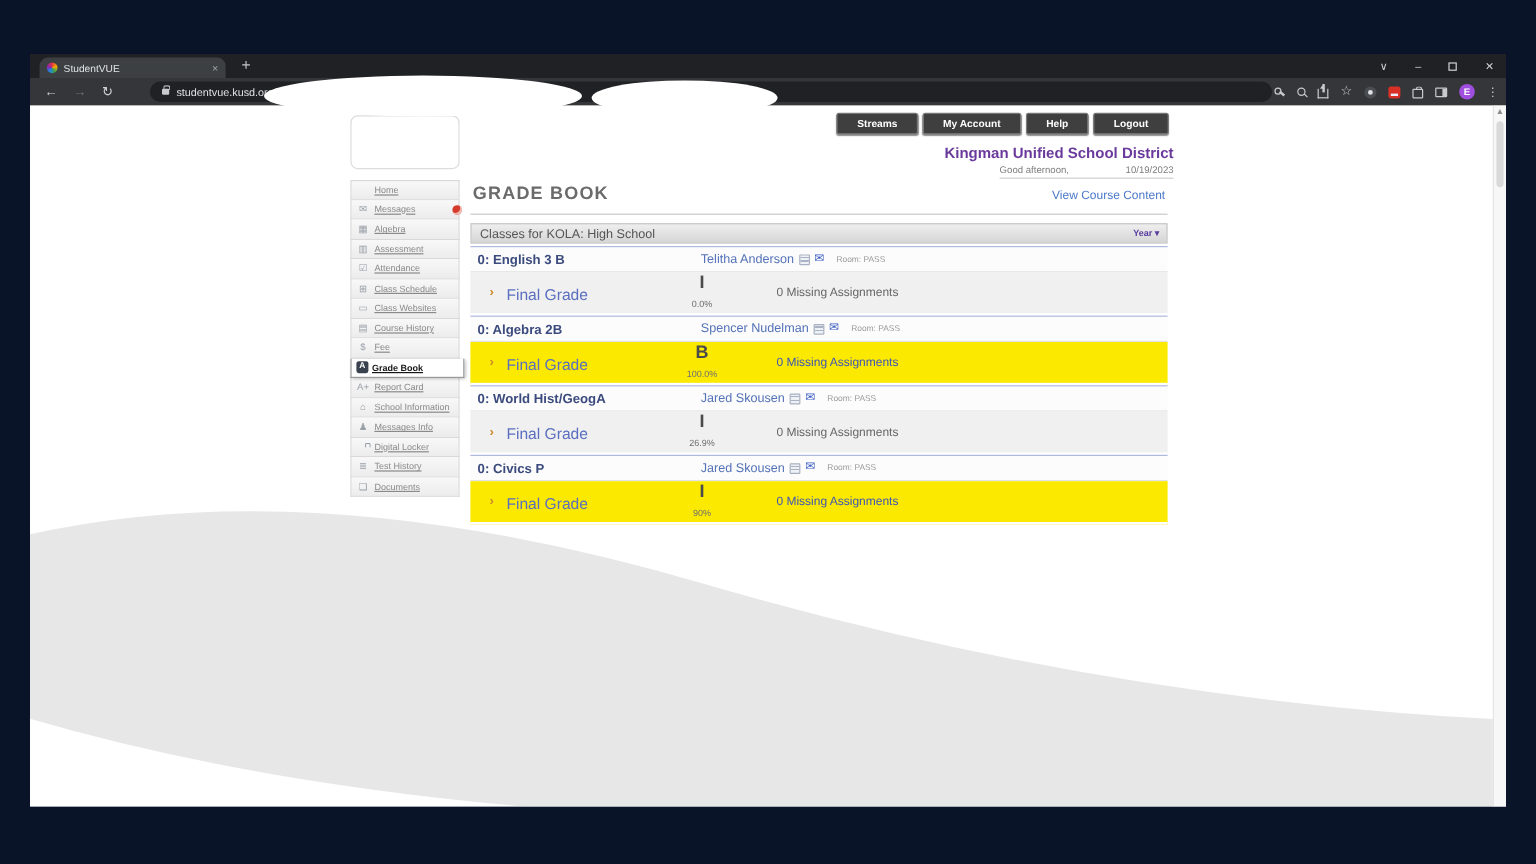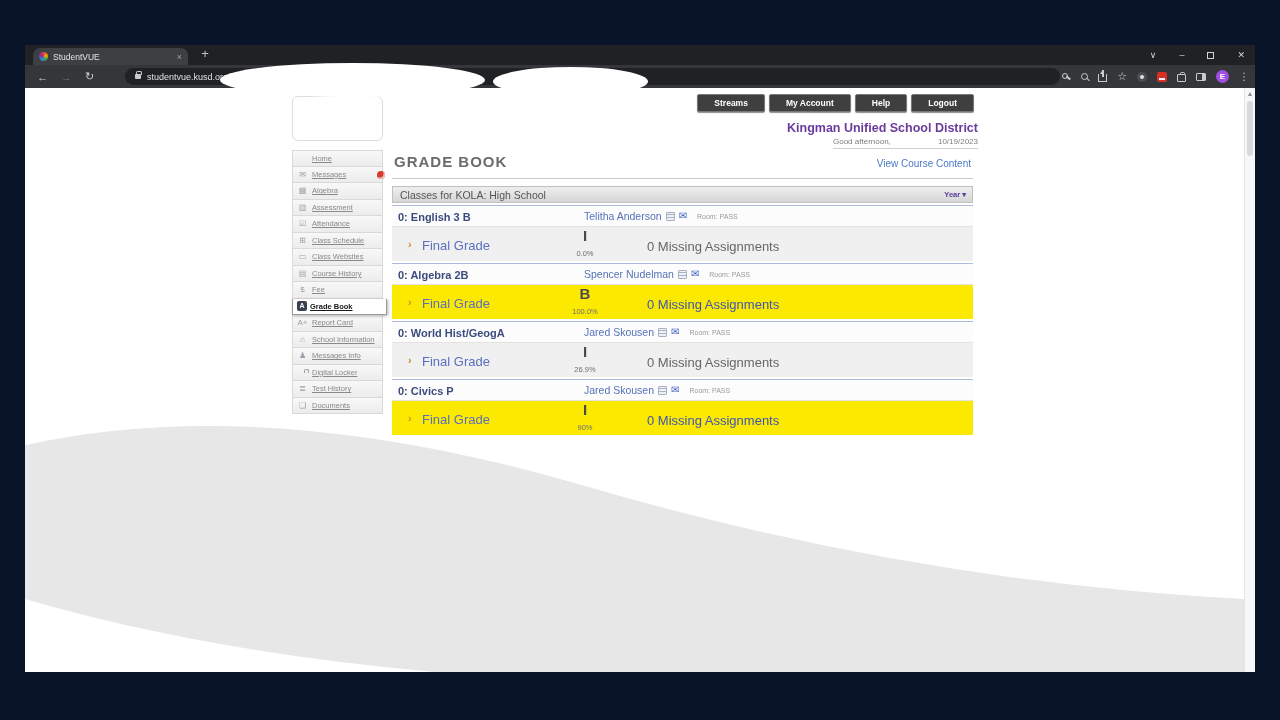--- a/index.html
+++ b/index.html
@@ -113,21 +113,21 @@
                background:repeating-linear-gradient(#eef1f5 0 1px,#aab3c4 1px 2px,#eef1f5 2px 3px); }
   .t-mail { font-size:10px; color:#3b5fc0; line-height:10px; cursor:pointer; }
   .t-room { font-size:7px; color:#999; margin-left:6px; white-space:nowrap; }
   .grade-row { height:36px; position:relative; background:#f0f0f0; border-bottom:2px solid #fff; }
   .grade-row.hl { background:#fbe900; }
   .chev { position:absolute; left:16px; top:11px; font-size:11px; color:#cf8a2a; font-weight:bold; cursor:pointer; }
   .fg-label { position:absolute; left:30px; top:11px; font-size:13px; color:#5b6fc0; cursor:pointer; }
   .grade-col { position:absolute; left:170px; width:46px; top:0; height:100%; text-align:center; }
   .g-letter { font-size:15px; font-weight:bold; color:#4a4a4a; margin-top:3px; }
   .g-pct { position:absolute; bottom:3px; left:0; right:0; font-size:7.5px; color:#6e6e6e; }
-  .missing { position:absolute; left:255px; top:12px; font-size:13px; color:#666;text-align:right; }
+  .missing { position:absolute; left:255px; top:12px; font-size:10px; color:#666;text-align:right; }
   .hl .missing { color:#3f55b5; }
 </style>
 </head>
 <body>
 
 <div class="stage">
   <div class="browser">
 
     <div class="tabstrip">
       <div class="tab">

